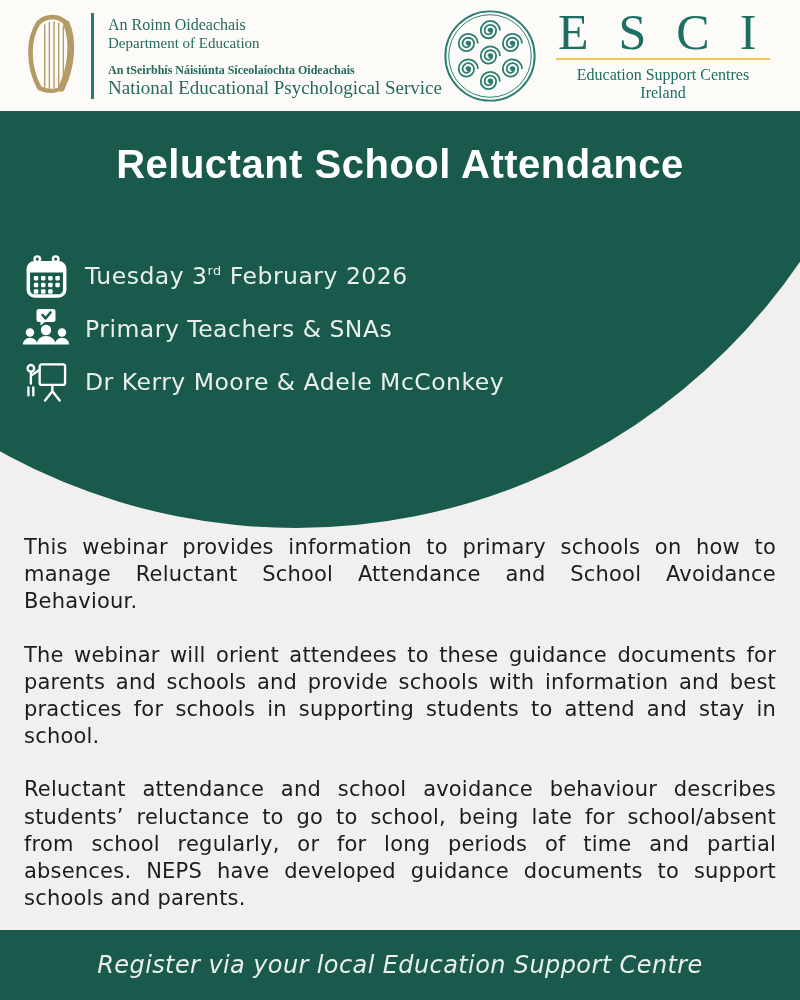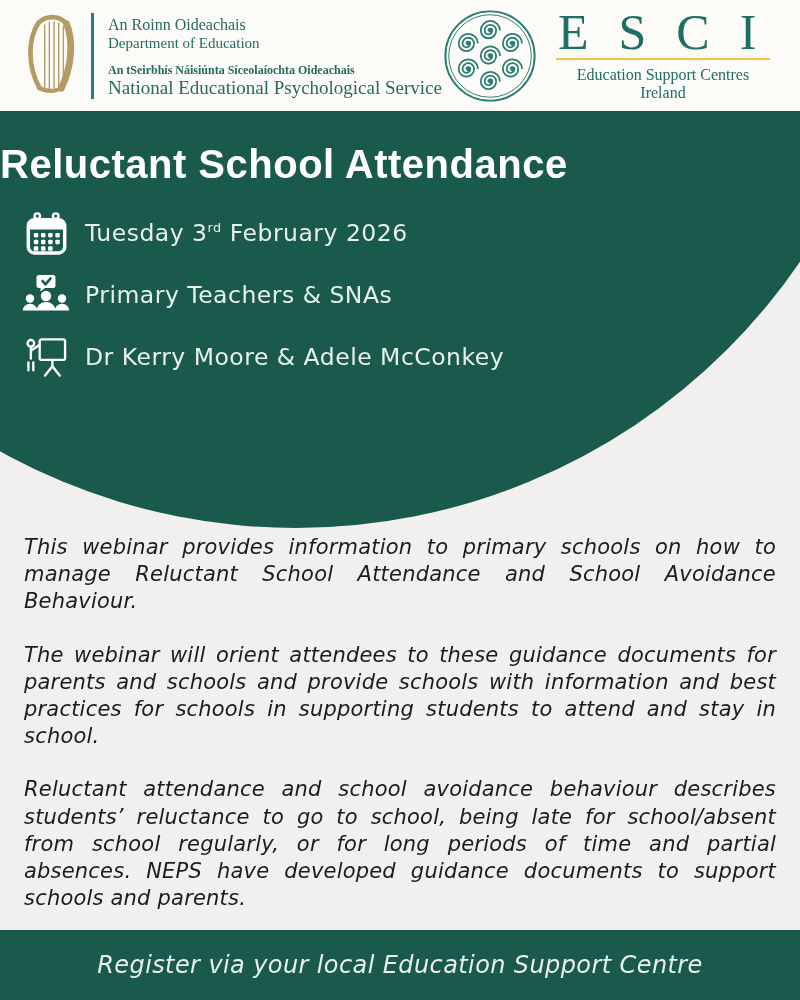--- a/index.html
+++ b/index.html
@@ -50,46 +50,47 @@
   .hero-circle {
     position: absolute;
     width: 1220px; height: 1220px;
     left: -314px; top: -803px;
     border-radius: 50%;
     background: var(--teal, #195a4d);
   }
   .hero-content { position: relative; z-index: 2; }
   .hero-title {
     margin-top: 30px;
+    text-align: center;
     font-family: "Liberation Sans", sans-serif;
     font-weight: bold;
     font-size: 40px;
     line-height: 46px;
     letter-spacing: 0.5px;
     color: #ffffff;
   }
   .detail-rows {
-    margin-top: 24px;
+    margin-top: 67px;
     padding-left: 22px;
     display: flex;
     flex-direction: column;
-    gap: 18px;
+    gap: 9px;
   }
   .detail-row { display: flex; align-items: center; height: 44px; }
   .row-icon { width: 48px; height: 44px; display: flex; align-items: center; justify-content: center; flex: 0 0 auto; }
   .row-text {
     margin-left: 15px;
     font-size: 23.5px;
     letter-spacing: 0.5px;
     color: var(--hero-text, #e8efec);
   }
   .row-text sup { font-size: 0.55em; vertical-align: super; }
 
   
-  .body-copy { height: 400px; padding: 4px 24px 16px; font-style: italic; }
+  .body-copy { height: 400px; padding: 4px 24px 16px; }
   .body-copy p {
     font-size: 21px;
     line-height: 27.2px;
     text-align: justify;
     color: #1c1c1c;
     margin-bottom: 26px;
     letter-spacing: 0.2px;
   }
 
   

